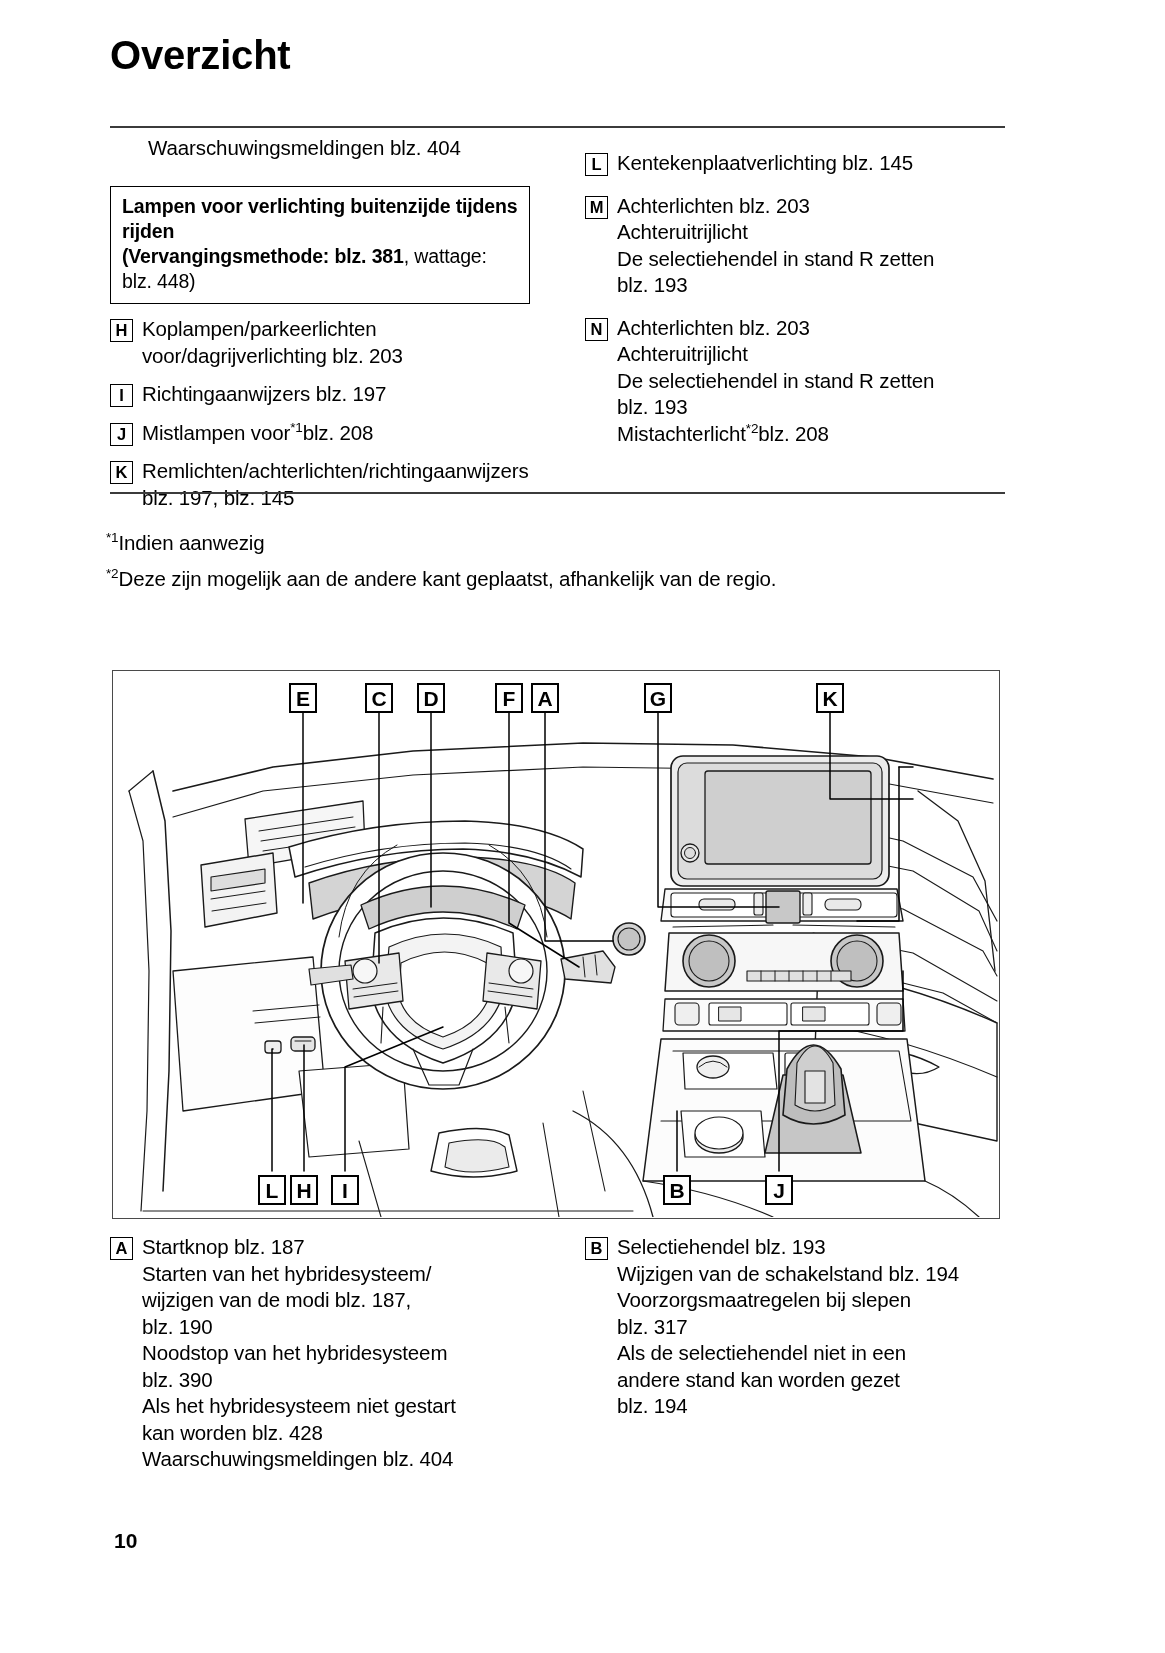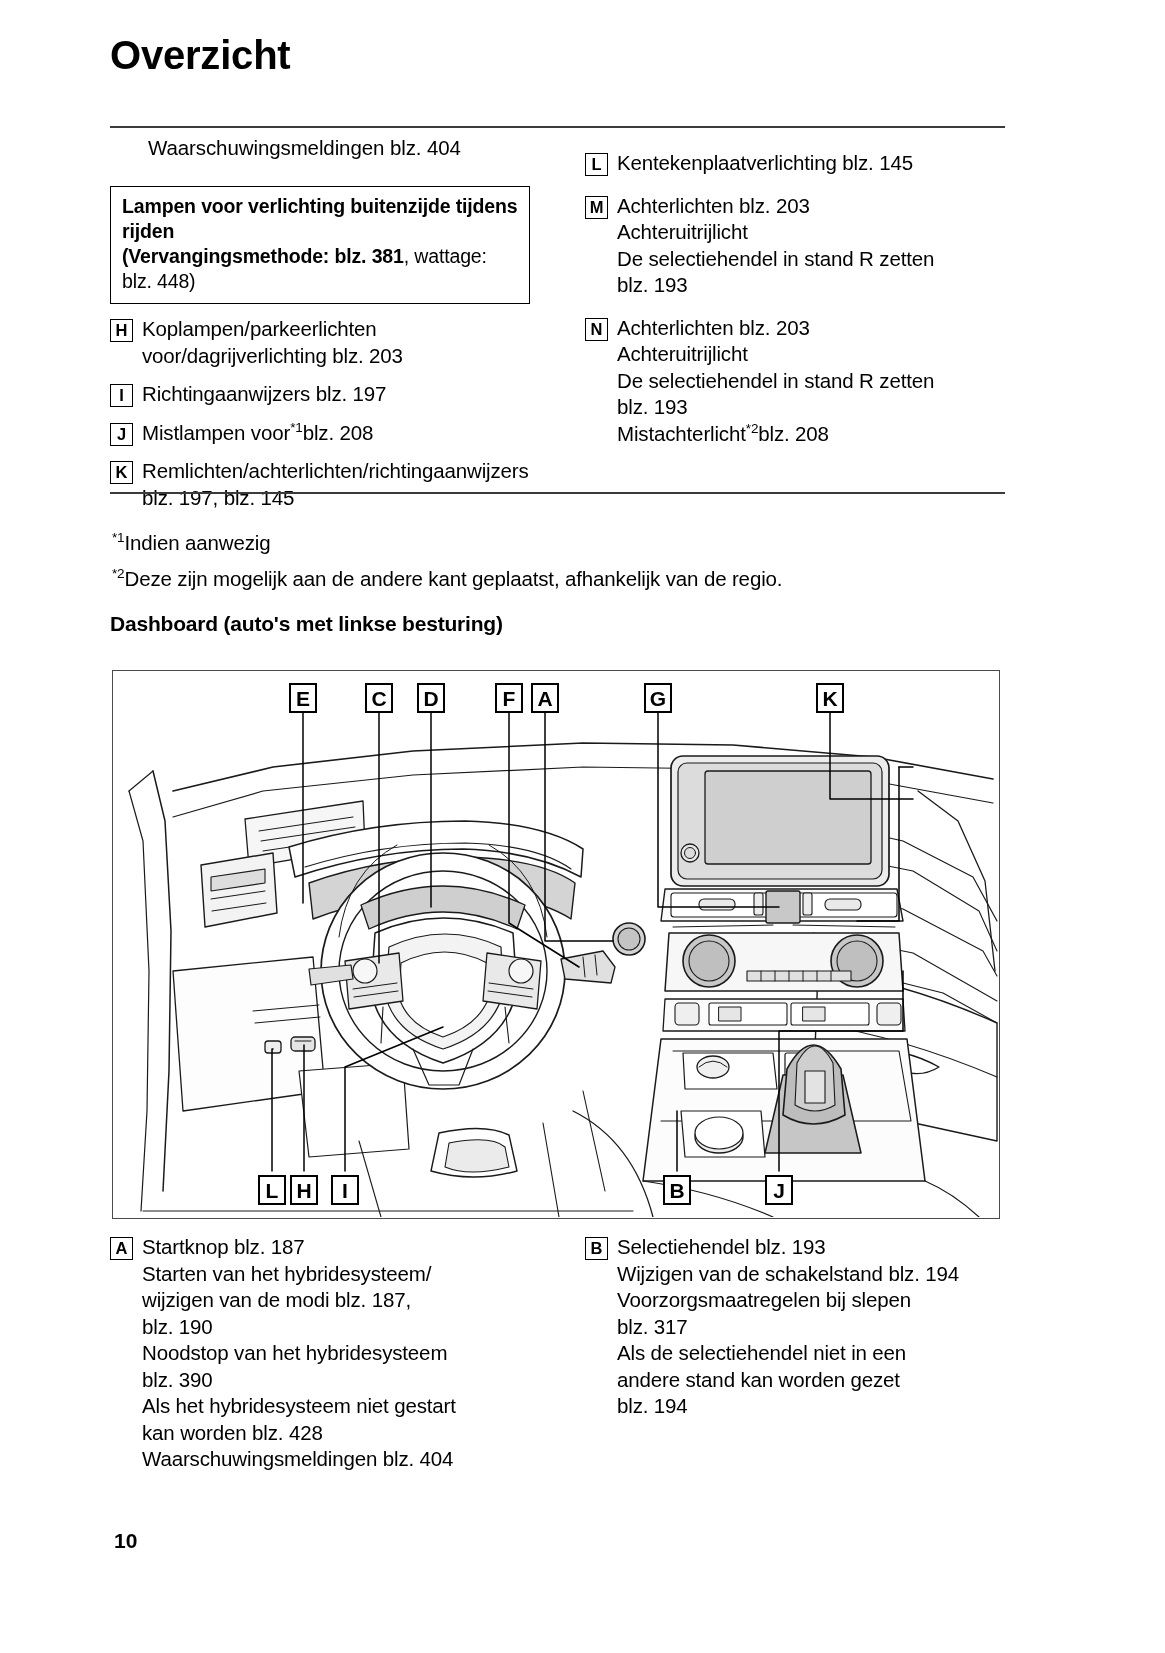--- a/index.html
+++ b/index.html
@@ -59,21 +59,21 @@
     border:1.6px solid #000;
     width:23px; height:23px;
     font-size:16.5px; font-weight:700; line-height:1;
     margin-right:9px; margin-top:3px;
     background:#fff;
   }
   sup { font-size:0.66em; vertical-align: super; line-height:0; }
 
   
   .footnote {
-    position:absolute; left:112px; font-size:20.5px; letter-spacing:-0.15px;
+    position:absolute; left:106px; font-size:20.5px; letter-spacing:-0.15px;
   }
   .fn1 { top:531px; }
   .fn2 { top:567px; }
 
   .subhead {
     position:absolute; left:110px; top:612px;
     font-size:21px; font-weight:700; letter-spacing:-0.2px;
   }
 
   
@@ -174,21 +174,20 @@
       </div>
     </div>
   </div>
 
   <div class="rule r2"></div>
 
   <div class="footnote fn1"><sup>*1</sup><span>Indien aanwezig</span></div>
 
   <div class="footnote fn2"><sup>*2</sup><span>Deze zijn mogelijk aan de andere kant geplaatst, afhankelijk van de regio.</span></div>
 
-  <div class="subhead">Dashboard (auto's met linkse besturing)</div>
 
   <div class="figure">
     <svg width="886" height="546" viewBox="0 0 886 546">
       <g fill="none" stroke="#1a1a1a" stroke-width="1.4" stroke-linejoin="round" stroke-linecap="round">
 
         <path d="M60 120 L 160 96 L 300 80 L 470 72 L 620 74 L 760 86 L 880 108" stroke-width="1.6"></path>
         <path d="M60 146 L 150 120 L 300 104 L 470 96 L 620 98 L 760 110 L 880 132" stroke-width="1.2"></path>
 
         <path d="M40 100 L 52 150 L 58 260 L 56 400 L 50 520" stroke-width="1.5"></path>
         <path d="M16 120 L 30 170 L 36 300 L 34 440 L 28 540" stroke-width="1.2"></path>

